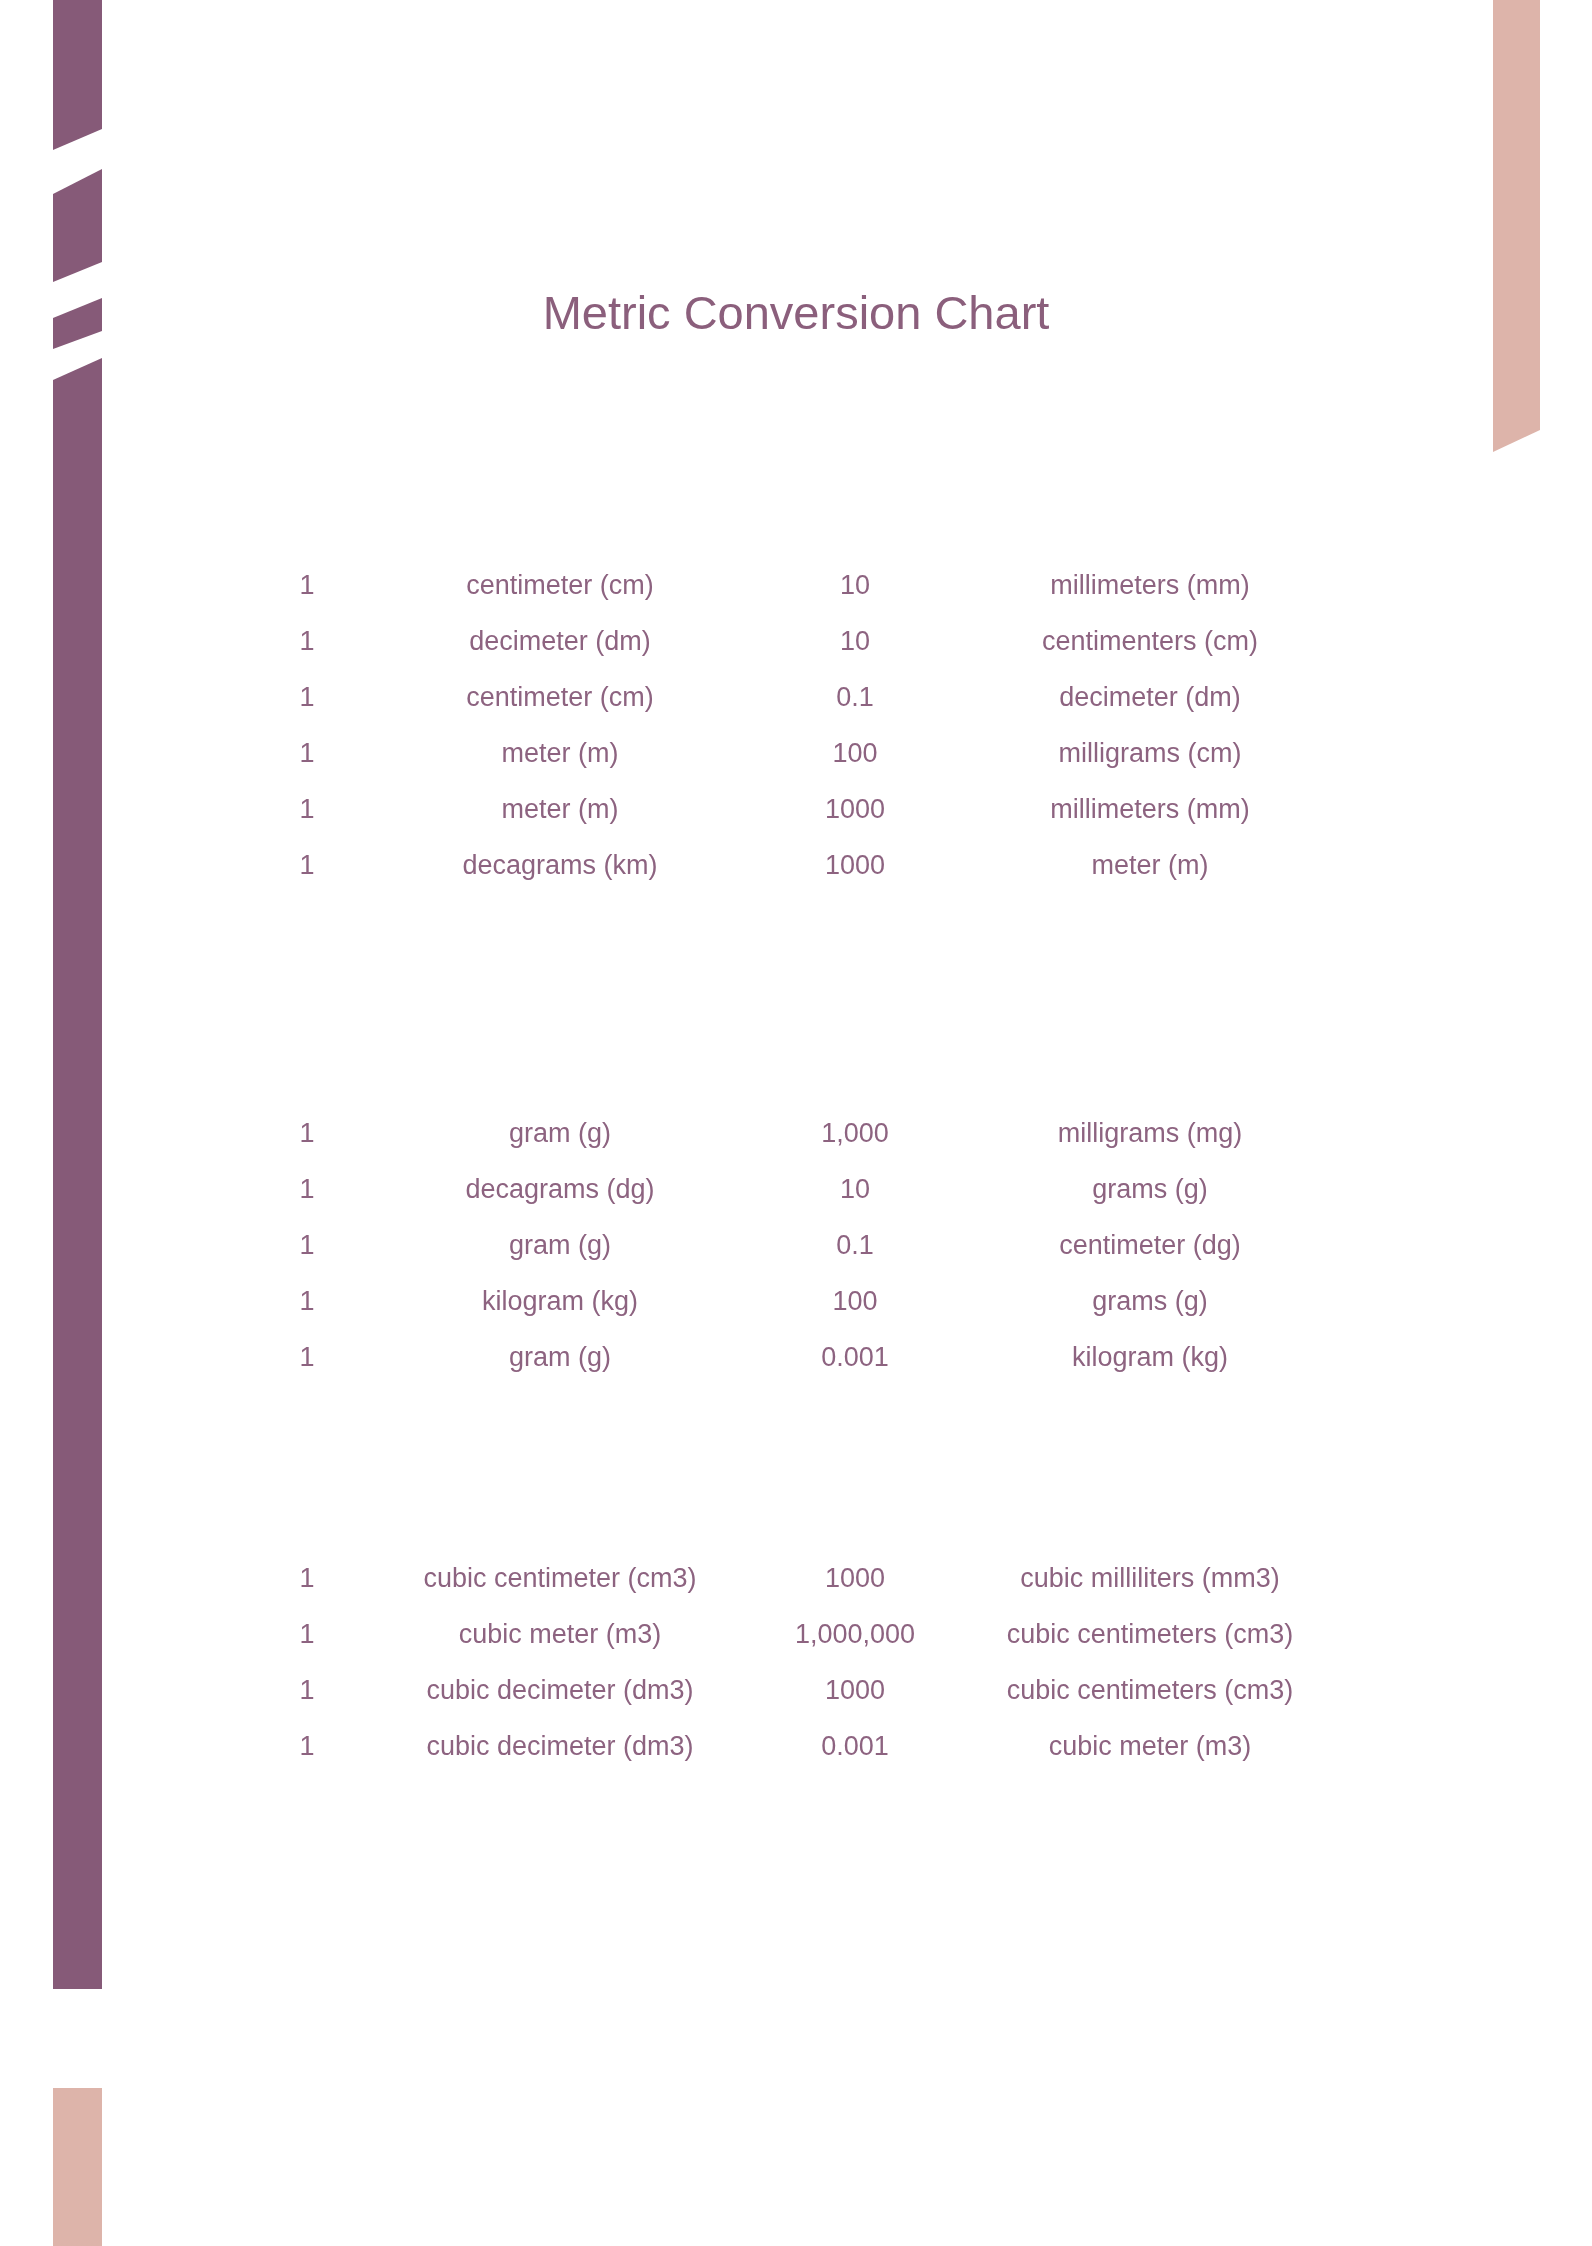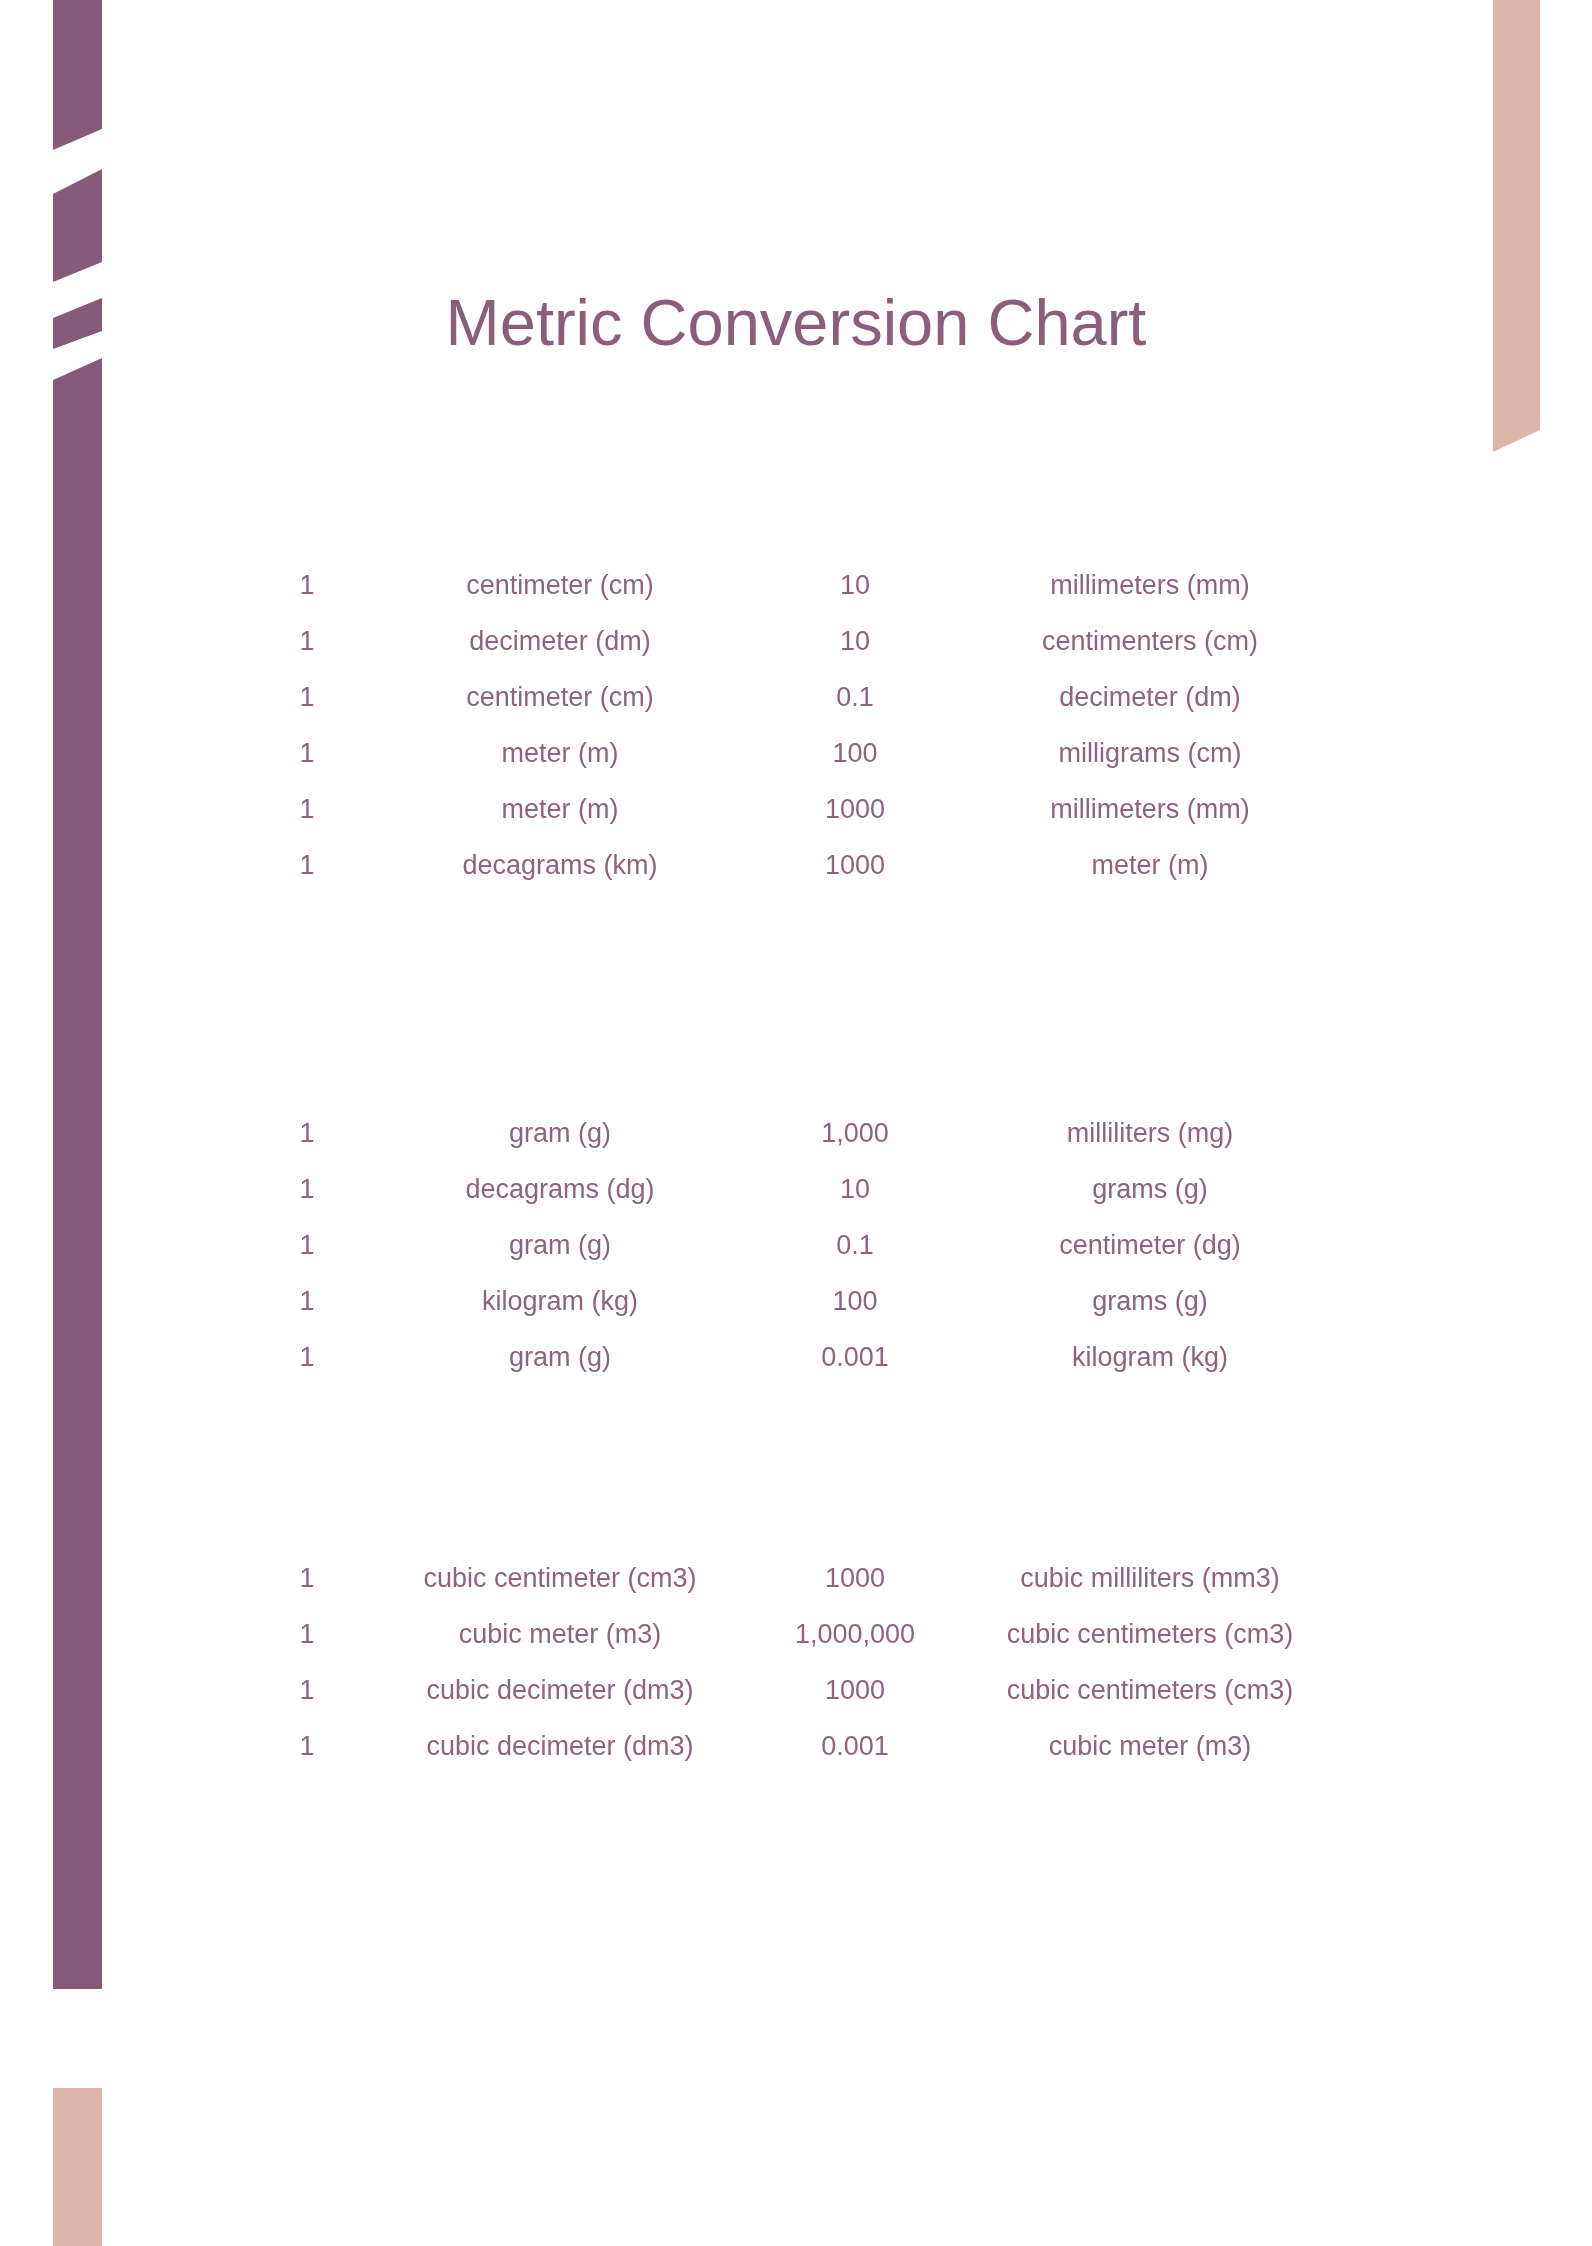--- a/index.html
+++ b/index.html
@@ -46,21 +46,21 @@
     clip-path: polygon(0 0, 100% 0, 100% 430px, 0 100%);
   }
   
   .title {
     position: absolute;
     top: 286px;
     left: 0;
     width: 100%;
     margin: 0;
     text-align: center;
-    font-size: 65px;
+    font-size: 47px;
     font-weight: 400;
     line-height: 1.15;
     color: #8b5f7c;
     letter-spacing: 0;
   }
   
   .section {
     position: absolute;
     left: 230px;
     display: grid;
@@ -131,21 +131,21 @@
       <div class="cell">1000</div>
       <div class="cell">meter (m)</div>
     </div>
   </div>
 
   <div class="section s2">
     <div class="row">
       <div class="cell">1</div>
       <div class="cell">gram (g)</div>
       <div class="cell">1,000</div>
-      <div class="cell">milliliters (mg)</div>
+      <div class="cell">milligrams (mg)</div>
     </div>
     <div class="row">
       <div class="cell">1</div>
       <div class="cell">decagrams (dg)</div>
       <div class="cell">10</div>
       <div class="cell">grams (g)</div>
     </div>
     <div class="row">
       <div class="cell">1</div>
       <div class="cell">gram (g)</div>

